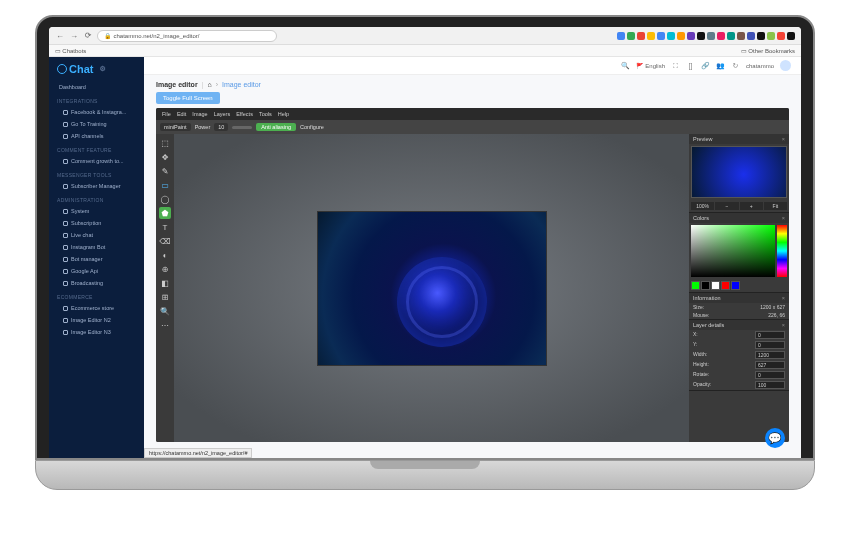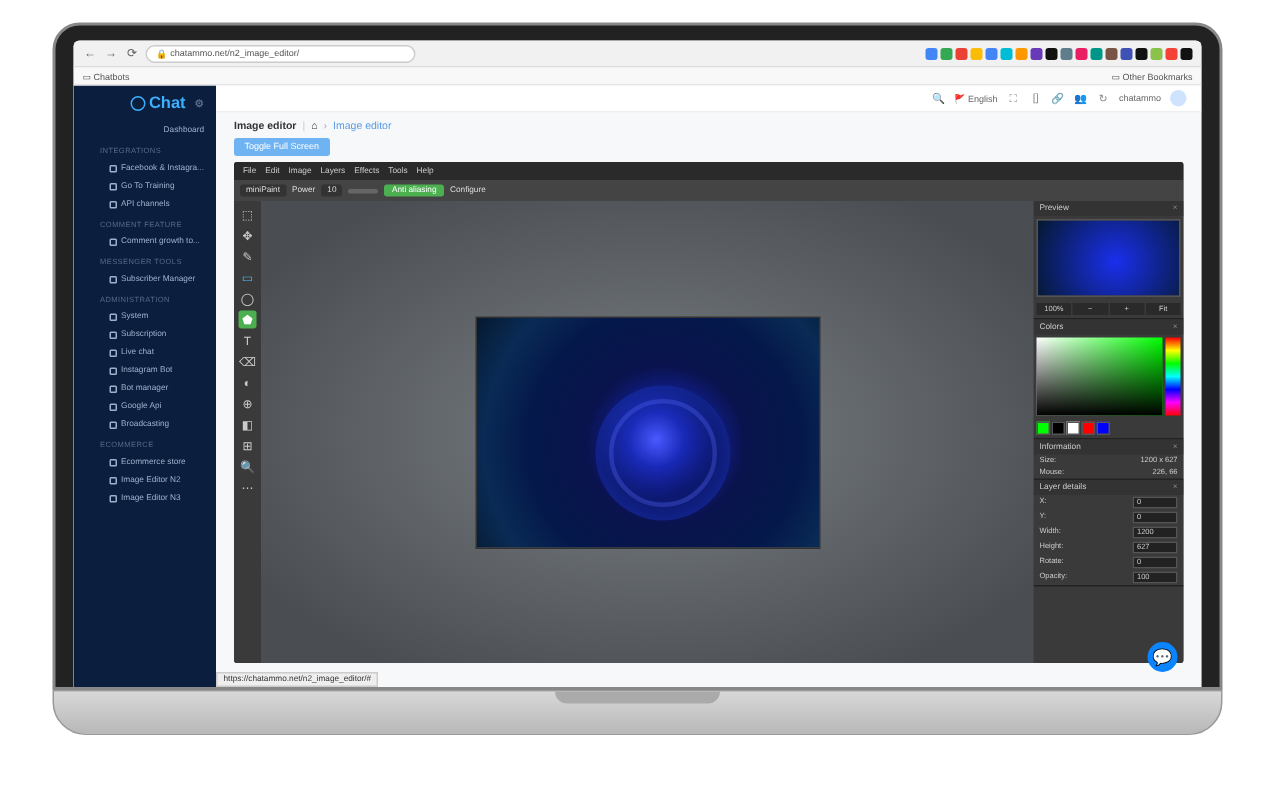--- a/index.html
+++ b/index.html
@@ -14,21 +14,21 @@
 
 .browser-bar { height: 18px; background: #f1f1f1; display: flex; align-items: center; padding: 0 6px; gap: 4px; border-bottom: 1px solid #ddd; }
 .nav-btn { width: 10px; height: 10px; color: #666; font-size: 8px; display:flex;align-items:center;justify-content:center; }
 .url-bar { flex: 0 0 180px; height: 12px; background: #fff; border: 1px solid #ccc; border-radius: 8px; display: flex; align-items: center; padding: 0 6px; font-size: 6px; color: #555; gap:2px;}
 .ext-row { display: flex; gap: 2px; margin-left: auto; }
 .ext-icon { width: 8px; height: 8px; border-radius: 2px; }
 .bookmark-bar { height: 12px; background: #f8f8f8; display: flex; align-items: center; padding: 0 6px; font-size: 6px; color: #555; border-bottom: 1px solid #e5e5e5; justify-content: space-between;}
 
 
 .app { flex: 1; display: flex; overflow: hidden; }
-.sidebar { width: 95px; background: #0b1e3d; color: #cfd8e6; display: flex; flex-direction: column; font-size: 5.5px; align-items: flex-end; }
+.sidebar { width: 95px; background: #0b1e3d; color: #cfd8e6; display: flex; flex-direction: column; font-size: 5.5px; }
 .logo { color: #3bb0ff; font-weight: bold; font-size: 11px; padding: 6px 8px; display:flex;align-items:center;gap:2px;}
 .logo-icon{width:10px;height:10px;border:1.5px solid #3bb0ff;border-radius:50%;display:inline-block;}
 .side-item { padding: 3px 8px 3px 14px; color: #9fb0cc; white-space: nowrap; overflow:hidden; text-overflow:ellipsis; display:flex;align-items:center;gap:3px;}
 .side-item.top{padding-left:10px;}
 .side-header { padding: 5px 8px 2px 8px; color: #556a8c; font-size: 5px; text-transform: uppercase; letter-spacing: 0.3px;}
 .side-icon{width:5px;height:5px;border:0.8px solid currentColor;border-radius:1px;flex-shrink:0;}
 
 .main { flex: 1; display: flex; flex-direction: column; background: #f7f8fa; }
 .topbar { height: 18px; display: flex; align-items: center; justify-content: flex-end; padding: 0 10px; gap: 6px; font-size: 6px; color: #666; border-bottom: 1px solid #eee; background:#fff;}
 .top-icon { width:9px;height:9px;display:flex;align-items:center;justify-content:center;color:#888;font-size:7px;}

